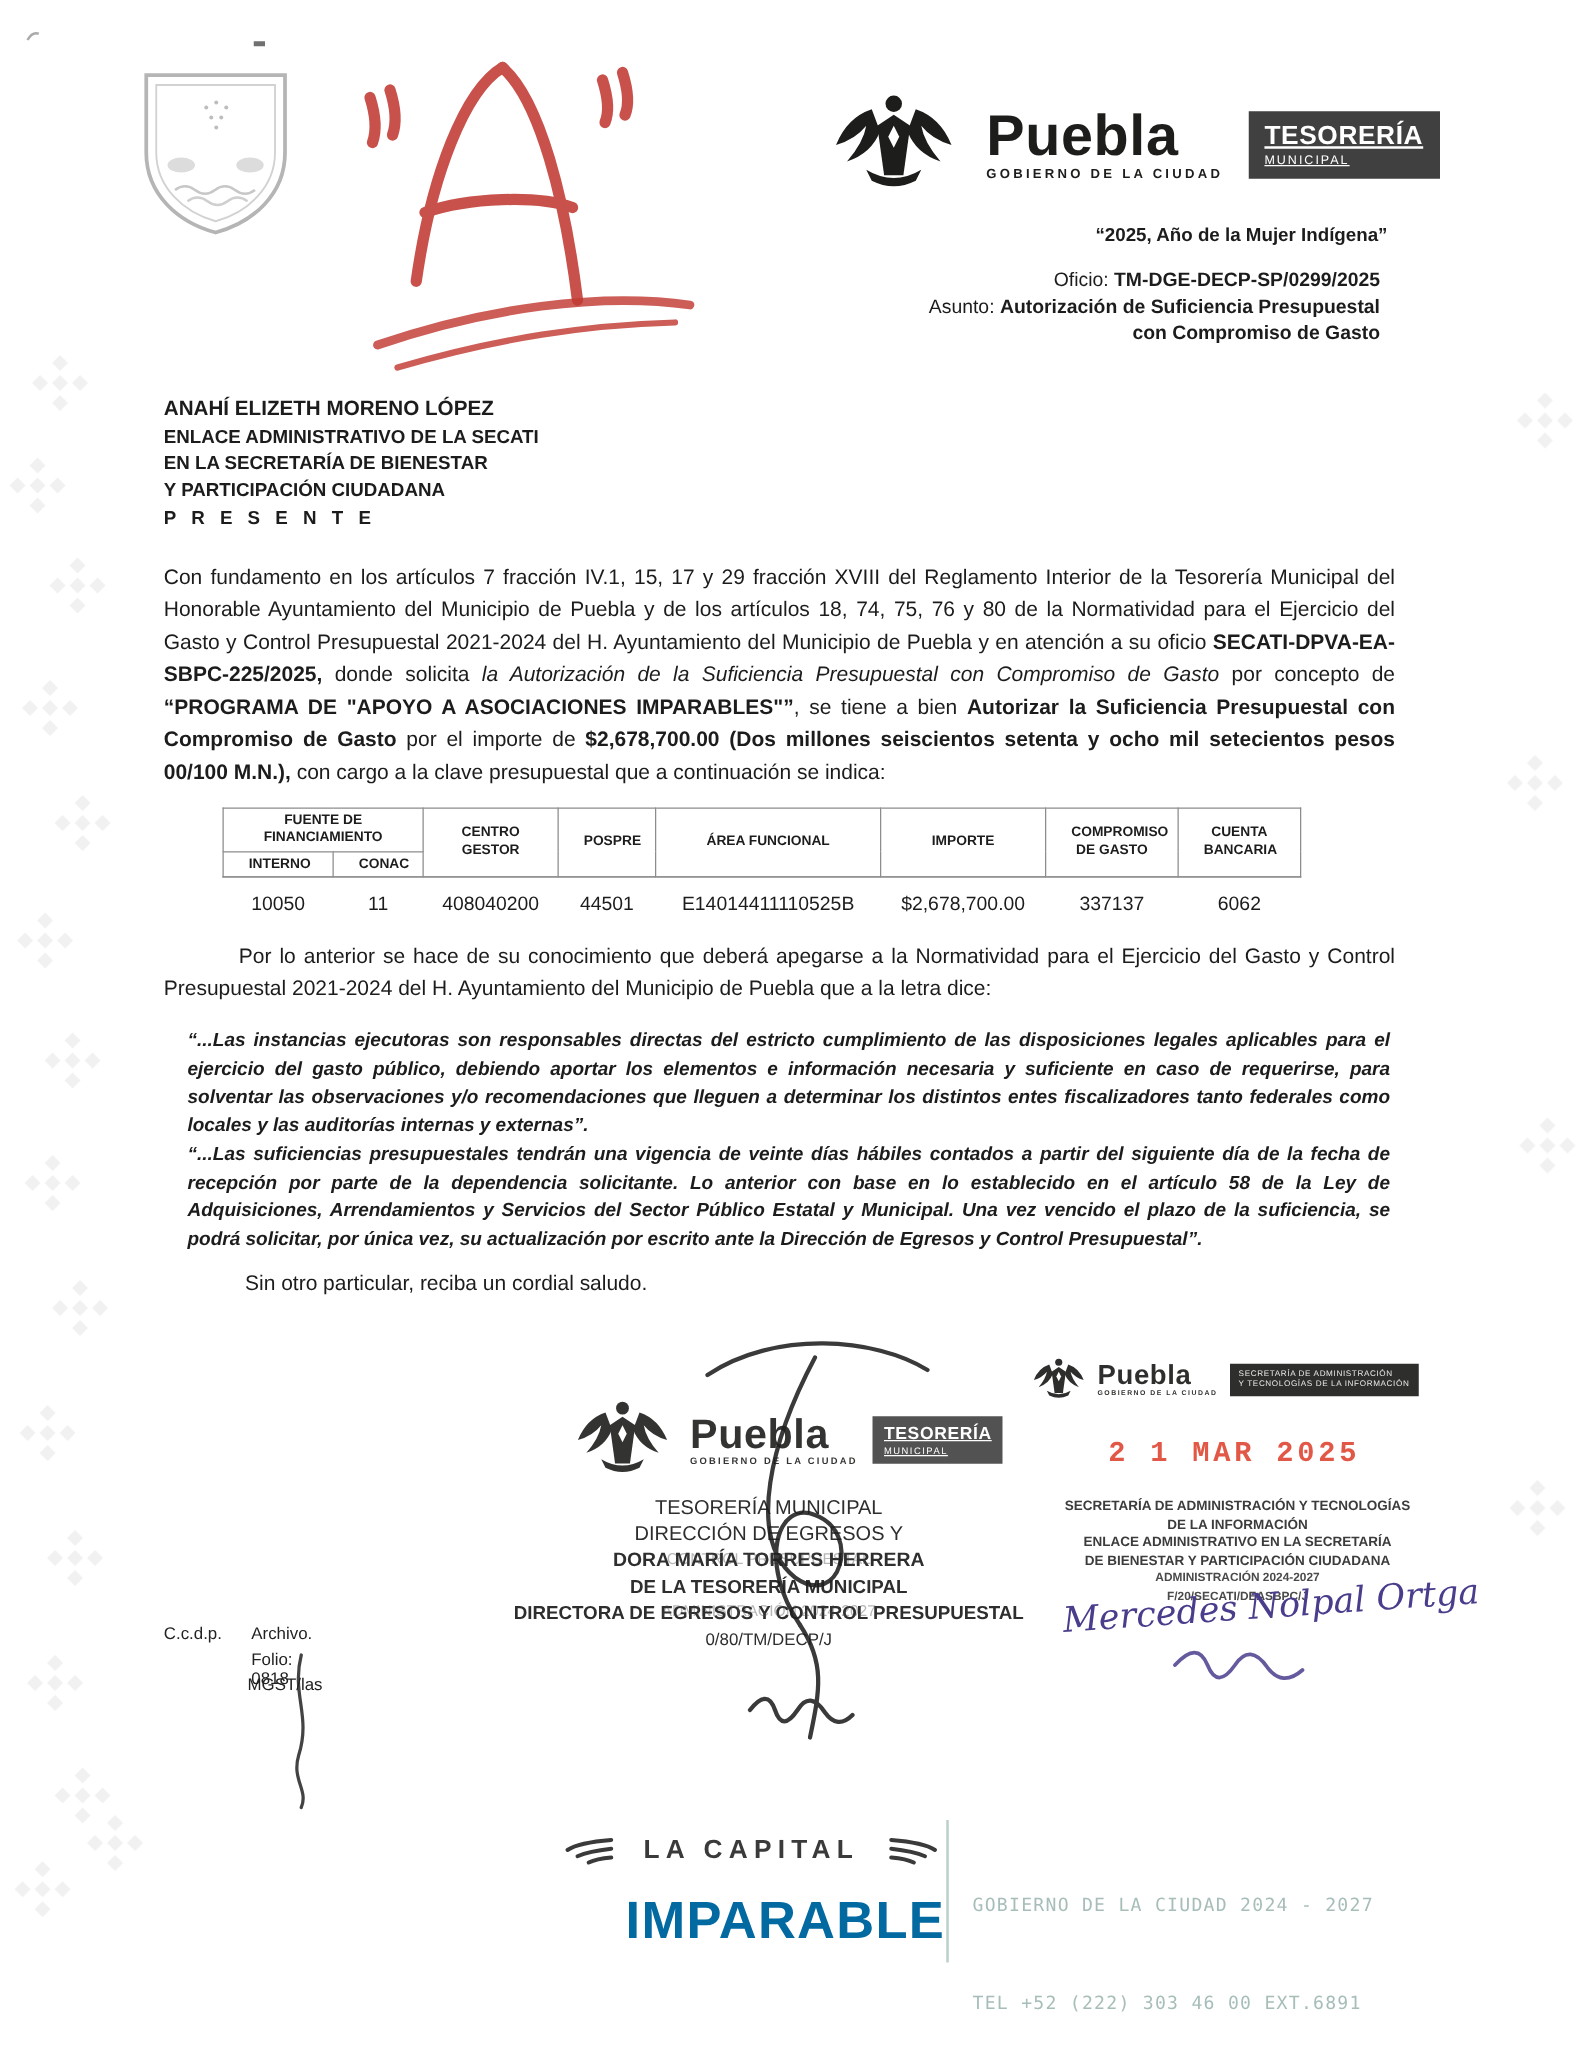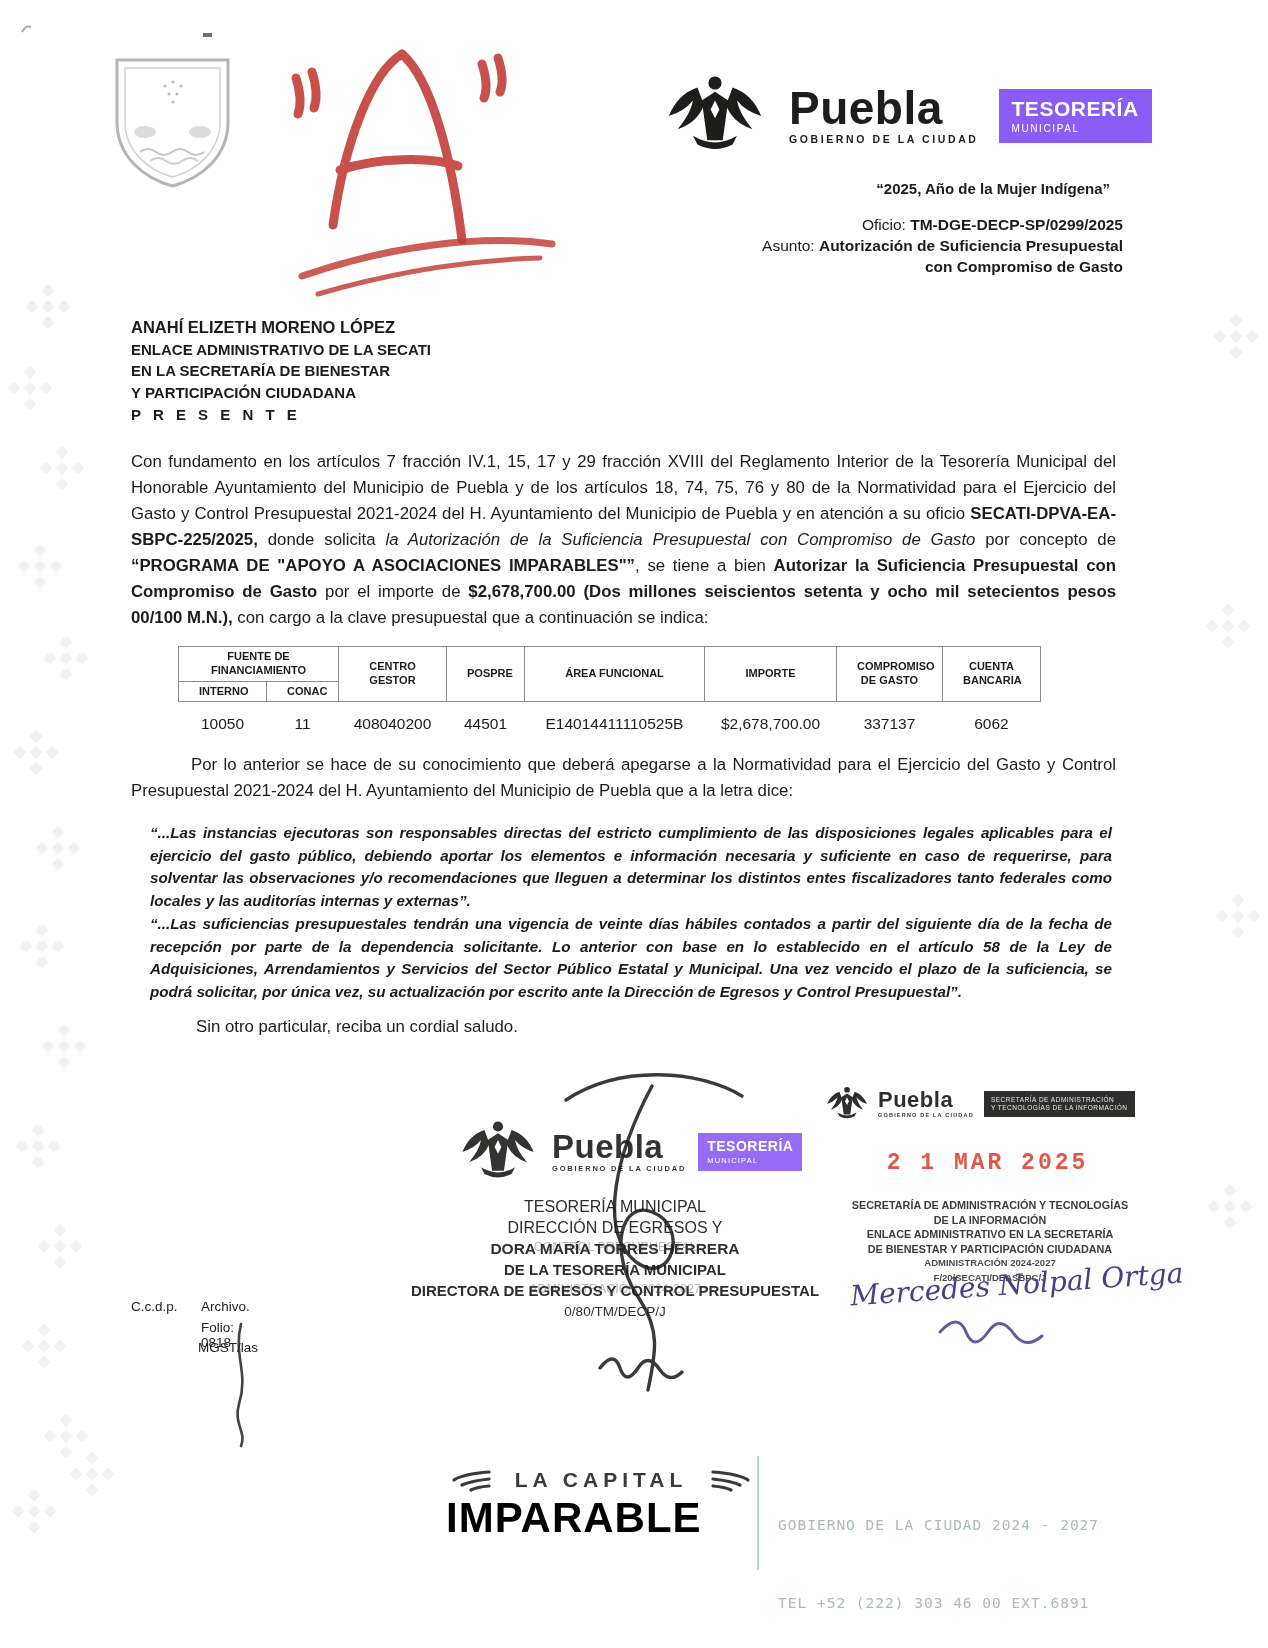--- a/index.html
+++ b/index.html
@@ -9,21 +9,21 @@
   .b{font-weight:bold;}
   .i{font-style:italic;}
   .just{text-align:justify;}
   .center{text-align:center;}
   .right{text-align:right;}
 
   
   .brand{display:flex;align-items:center;gap:14px;}
   .wordmark{font-size:46px;font-weight:bold;letter-spacing:0.5px;color:#1d1d1b;line-height:0.95;}
   .tagline{font-size:10.5px;font-weight:bold;letter-spacing:2.6px;color:#1d1d1b;margin-top:3px;}
-  .blackbox{background:#8b5cf6;color:#ffffff;padding:9px 13px;margin-left:6px;}
+  .blackbox{background:#404040;color:#ffffff;padding:9px 13px;margin-left:6px;text-decoration:underline;}
   .blackbox .t1{font-size:21px;font-weight:bold;letter-spacing:0.5px;line-height:1.05;}
   .blackbox .t2{font-size:10px;letter-spacing:1.6px;margin-top:2px;}
 
   .meta-line{font-size:15.5px;line-height:21px;}
 
   .recipient{font-weight:bold;line-height:21.5px;font-size:15px;}
   .recipient .name{font-size:16.5px;}
   .recipient .present{letter-spacing:4px;margin-top:1px;}
 
   .body-text{font-size:16.8px;line-height:26px;margin:0;}
@@ -57,21 +57,21 @@
               letter-spacing:3px;color:#e04a38;transform:rotate(-1deg);opacity:0.92;}
   .received-lines{font-size:10.8px;font-weight:bold;color:#3c3c3c;line-height:14.5px;}
   .received-lines .sm{font-size:9.5px;font-weight:bold;color:#4a4a4a;}
   .hand-sign{font-family:"DejaVu Serif",serif;font-style:italic;font-size:28px;color:#4a3d8c;
              transform:rotate(-4deg);white-space:nowrap;}
 
   .copies{font-size:13.5px;color:#222;}
 
   .capital-row{display:flex;align-items:center;justify-content:center;gap:24px;color:#3a3a3a;}
   .capital-text{font-size:21px;font-weight:bold;letter-spacing:5px;}
-  .imparable{font-size:42px;font-weight:bold;letter-spacing:1px;color:#000000;margin-top:2px;text-align:left;}
+  .imparable{font-size:42px;font-weight:bold;letter-spacing:1px;color:#0369a1;margin-top:20px;text-align:right;}
   .contact{font-family:"DejaVu Sans Mono",monospace;font-size:14.5px;line-height:26px;
            color:#a6bdb9;letter-spacing:1px;white-space:pre;}
   .v-divider{position:absolute;left:757px;top:1456px;width:2px;height:114px;background:#bccfcb;}
 </style>
 </head>
 <body>
 
 <svg width="0" height="0" style="position:absolute" aria-hidden="true">
   <defs>
     <g id="emblem" fill="#1d1d1b">
@@ -160,21 +160,21 @@
       <div class="tagline">GOBIERNO DE LA CIUDAD</div>
     </div>
     <div class="blackbox">
       <div class="t1">TESORERÍA</div>
       <div class="t2">MUNICIPAL</div>
     </div>
   </div>
 
   <div class="abs b" style="right:158px;top:180px;font-size:15px">“2025, Año de la Mujer Indígena”</div>
 
-  <div class="abs right" style="right:145px;top:214px">
+  <div class="abs right" style="right:164px;top:214px">
     <div class="meta-line"><span>Oficio: </span><span class="b">TM-DGE-DECP-SP/0299/2025</span></div>
     <div class="meta-line"><span>Asunto: </span><span class="b">Autorización de Suficiencia Presupuestal</span></div>
     <div class="meta-line b">con Compromiso de Gasto</div>
   </div>
 
   <div class="abs recipient" style="left:131px;top:317px">
     <div class="name">ANAHÍ ELIZETH MORENO LÓPEZ</div>
     <div>ENLACE ADMINISTRATIVO DE LA SECATI</div>
     <div>EN LA SECRETARÍA DE BIENESTAR</div>
     <div>Y PARTICIPACIÓN CIUDADANA</div>

